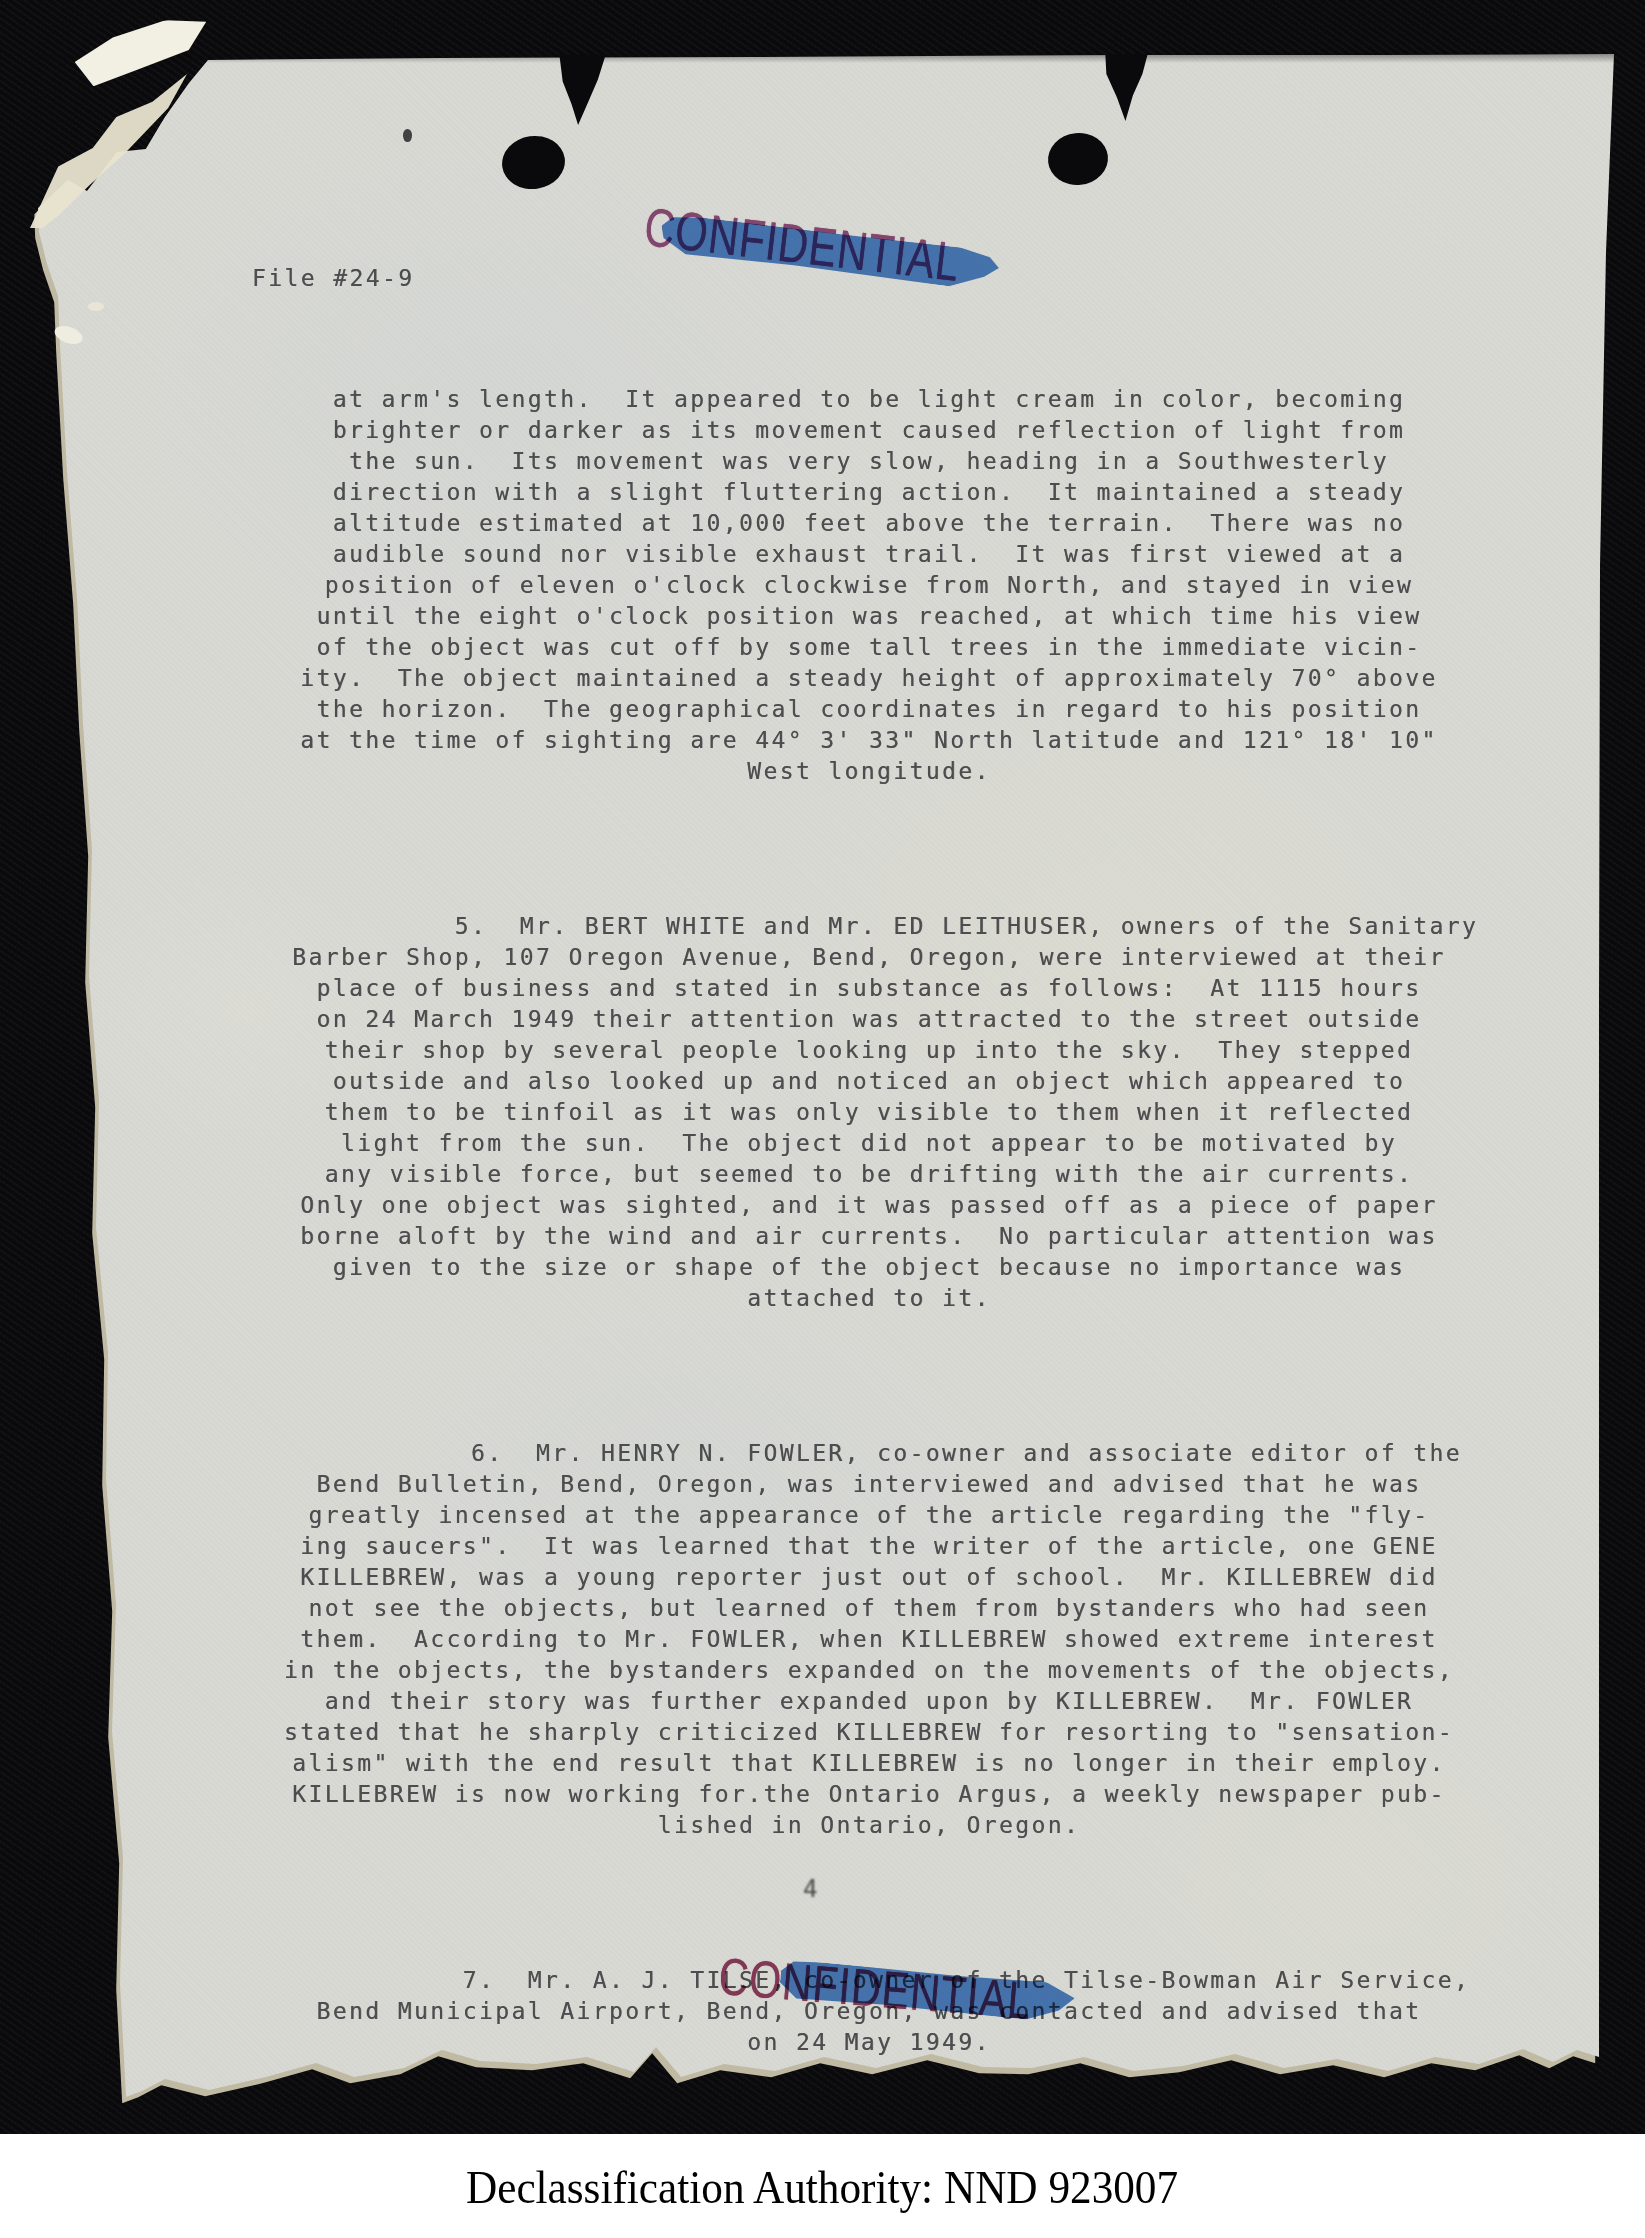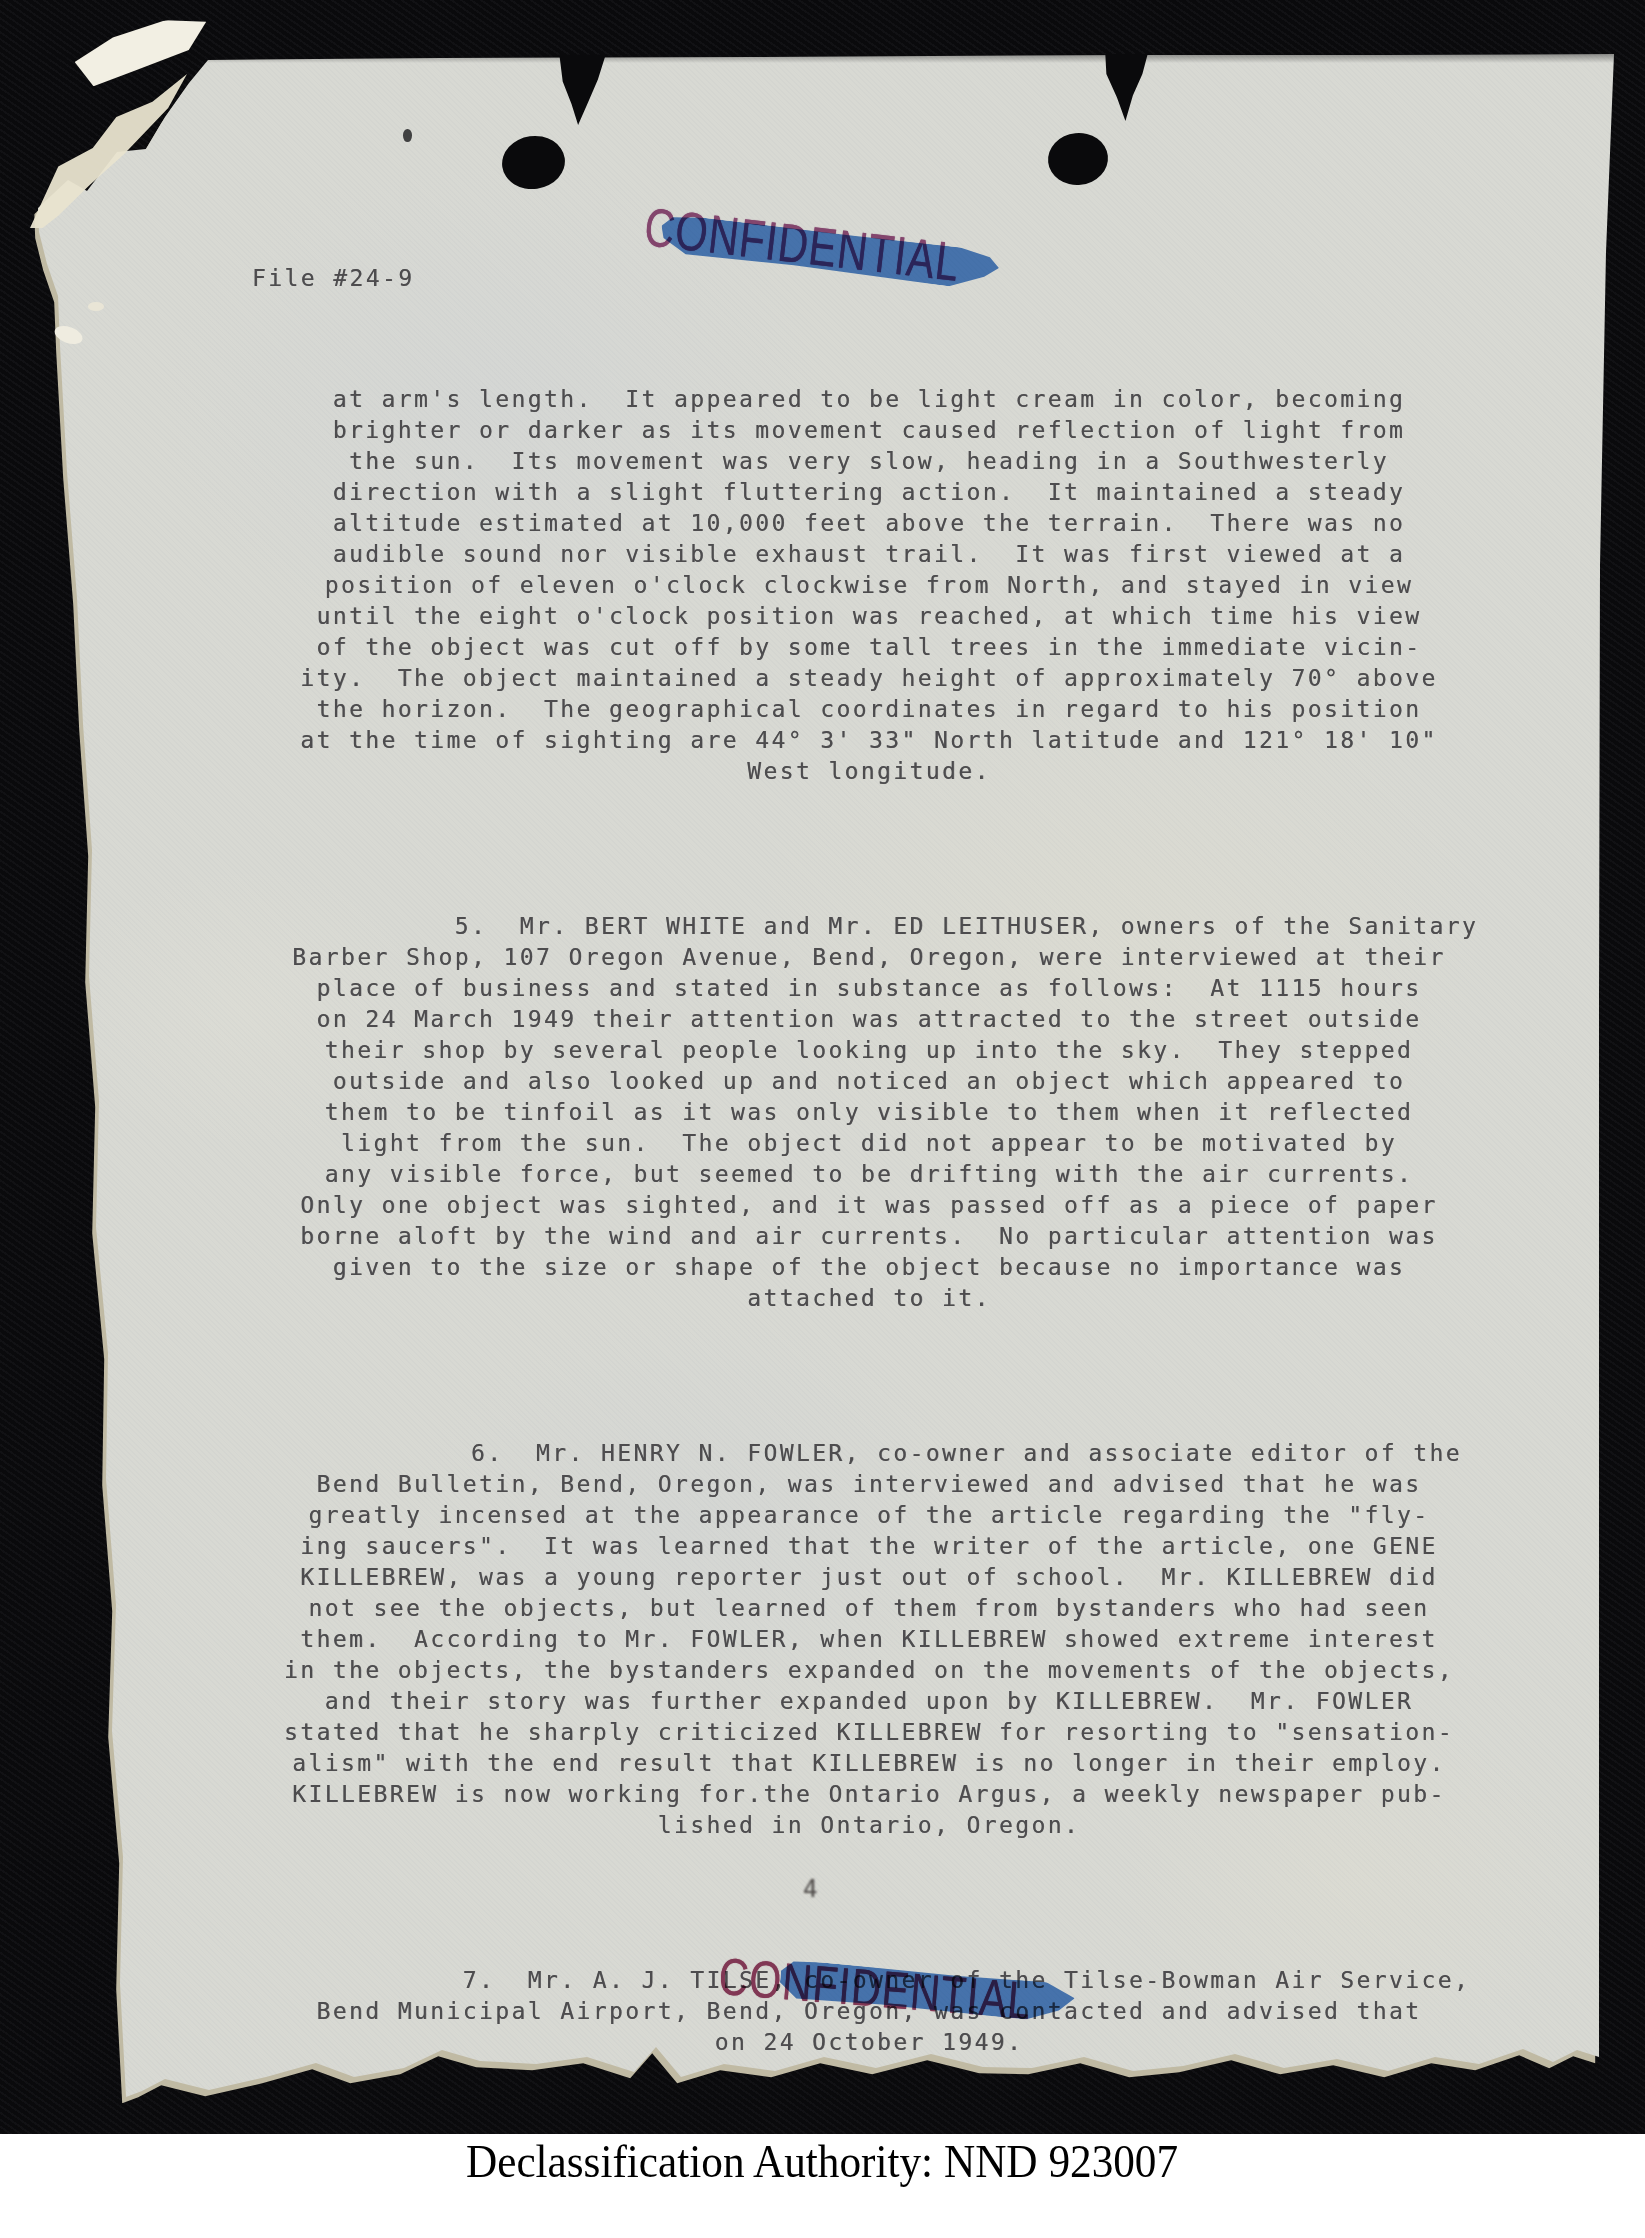--- a/index.html
+++ b/index.html
@@ -65,21 +65,21 @@
   .stamp-bottom{left:721px;top:1950px;font-size:52px;letter-spacing:1.3px;
          transform:rotate(4.6deg) scaleX(.79);color:var(--stamp-ink-bottom,#8e2d55);opacity:.9;}
   .marker{position:absolute;mix-blend-mode:multiply;opacity:.9;background:var(--marker-blue,#3f79ca);
          transform-origin:left top;}
   .marker-top{left:663px;top:213px;width:340px;height:40px;transform:rotate(6.6deg);
          clip-path:polygon(0% 32%,3% 8%,12% 0%,55% 2%,88% 0%,97% 16%,100% 40%,96% 66%,86% 100%,40% 92%,8% 96%,1% 62%);}
   .marker-bottom{left:782px;top:1959px;width:295px;height:39px;transform:rotate(5deg);
          clip-path:polygon(0% 30%,4% 4%,14% 0%,60% 4%,90% 0%,100% 35%,95% 70%,84% 100%,35% 94%,6% 98%,0% 60%);}
 
   .footer{position:absolute;left:0;bottom:0;width:100%;height:105px;background:var(--footer-bg,#ffffff);
-          display:flex;align-items:flex-start;justify-content:center;}
+          display:flex;align-items:center;justify-content:center;}
   .footer-text{font-family:"Liberation Serif",serif;font-size:47px;color:var(--footer-text,#000);
           transform:scaleX(.92);white-space:nowrap;}
 </style>
 </head>
 <body>
 
 <div class="stage">
 
   <div class="paper fringe"></div>
   <div class="paper"></div>
@@ -98,21 +98,21 @@
 
   <div class="marker marker-top"></div>
   <div class="stamp stamp-top">CONFIDENTIAL</div>
 
   <div class="type file-number">File #24-9</div>
 
   <div class="type body-text">
     <div class="paragraph"><div class="line">at arm's length.  It appeared to be light cream in color, becoming</div><div class="line">brighter or darker as its movement caused reflection of light from</div><div class="line">the sun.  Its movement was very slow, heading in a Southwesterly</div><div class="line">direction with a slight fluttering action.  It maintained a steady</div><div class="line">altitude estimated at 10,000 feet above the terrain.  There was no</div><div class="line">audible sound nor visible exhaust trail.  It was first viewed at a</div><div class="line">position of eleven o'clock clockwise from North, and stayed in view</div><div class="line">until the eight o'clock position was reached, at which time his view</div><div class="line">of the object was cut off by some tall trees in the immediate vicin-</div><div class="line">ity.  The object maintained a steady height of approximately 70° above</div><div class="line">the horizon.  The geographical coordinates in regard to his position</div><div class="line">at the time of sighting are 44° 3' 33" North latitude and 121° 18' 10"</div><div class="line">West longitude.</div></div>
     <div class="paragraph"><div class="line">            5.  Mr. BERT WHITE and Mr. ED LEITHUSER, owners of the Sanitary</div><div class="line">Barber Shop, 107 Oregon Avenue, Bend, Oregon, were interviewed at their</div><div class="line">place of business and stated in substance as follows:  At 1115 hours</div><div class="line">on 24 March 1949 their attention was attracted to the street outside</div><div class="line">their shop by several people looking up into the sky.  They stepped</div><div class="line">outside and also looked up and noticed an object which appeared to</div><div class="line">them to be tinfoil as it was only visible to them when it reflected</div><div class="line">light from the sun.  The object did not appear to be motivated by</div><div class="line">any visible force, but seemed to be drifting with the air currents.</div><div class="line">Only one object was sighted, and it was passed off as a piece of paper</div><div class="line">borne aloft by the wind and air currents.  No particular attention was</div><div class="line">given to the size or shape of the object because no importance was</div><div class="line">attached to it.</div></div>
     <div class="paragraph"><div class="line">            6.  Mr. HENRY N. FOWLER, co-owner and associate editor of the</div><div class="line">Bend Bulletin, Bend, Oregon, was interviewed and advised that he was</div><div class="line">greatly incensed at the appearance of the article regarding the "fly-</div><div class="line">ing saucers".  It was learned that the writer of the article, one GENE</div><div class="line">KILLEBREW, was a young reporter just out of school.  Mr. KILLEBREW did</div><div class="line">not see the objects, but learned of them from bystanders who had seen</div><div class="line">them.  According to Mr. FOWLER, when KILLEBREW showed extreme interest</div><div class="line">in the objects, the bystanders expanded on the movements of the objects,</div><div class="line">and their story was further expanded upon by KILLEBREW.  Mr. FOWLER</div><div class="line">stated that he sharply criticized KILLEBREW for resorting to "sensation-</div><div class="line">alism" with the end result that KILLEBREW is no longer in their employ.</div><div class="line">KILLEBREW is now working for.the Ontario Argus, a weekly newspaper pub-</div><div class="line">lished in Ontario, Oregon.</div></div>
-    <div class="paragraph"><div class="line">            7.  Mr. A. J. TILSE, co-owner of the Tilse-Bowman Air Service,</div><div class="line">Bend Municipal Airport, Bend, Oregon, was contacted and advised that</div><div class="line">on 24 October 1949.</div></div>
+    <div class="paragraph"><div class="line">            7.  Mr. A. J. TILSE, co-owner of the Tilse-Bowman Air Service,</div><div class="line">Bend Municipal Airport, Bend, Oregon, was contacted and advised that</div><div class="line">on 24 May 1949.</div></div>
   </div>
 
   <div class="type page-number">4</div>
 
   <div class="marker marker-bottom"></div>
   <div class="stamp stamp-bottom">CONFIDENTIAL</div>
 
   <div class="footer">
     <span class="footer-text">Declassification Authority: NND 923007</span>
   </div>

